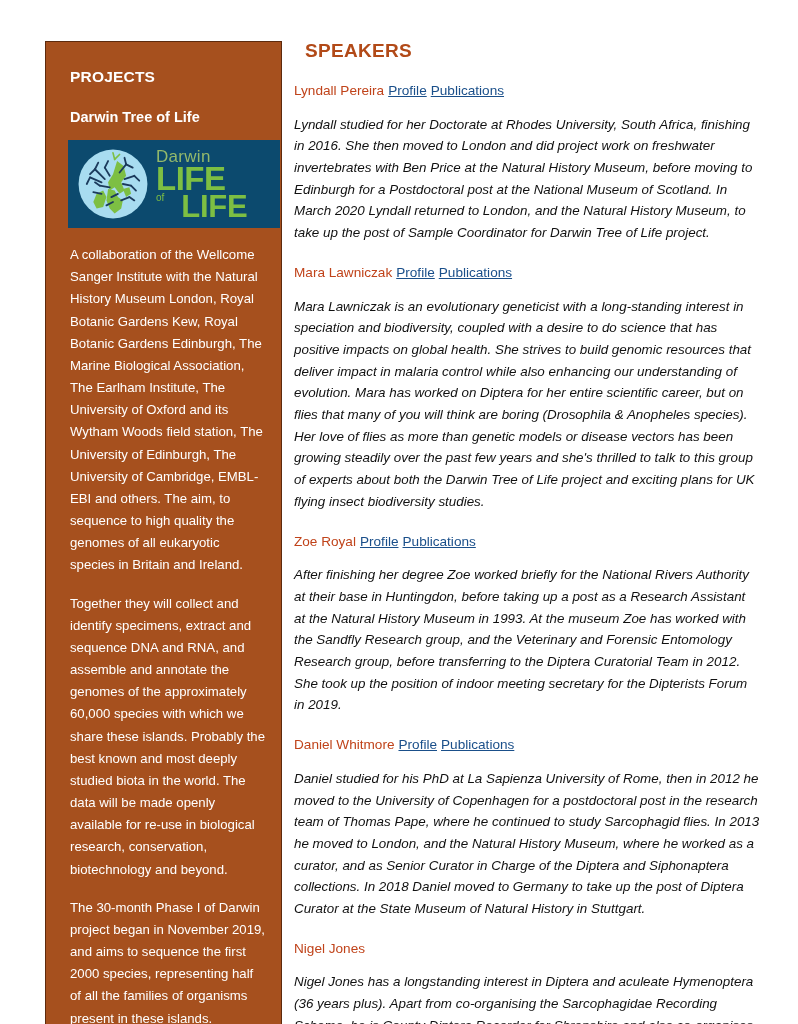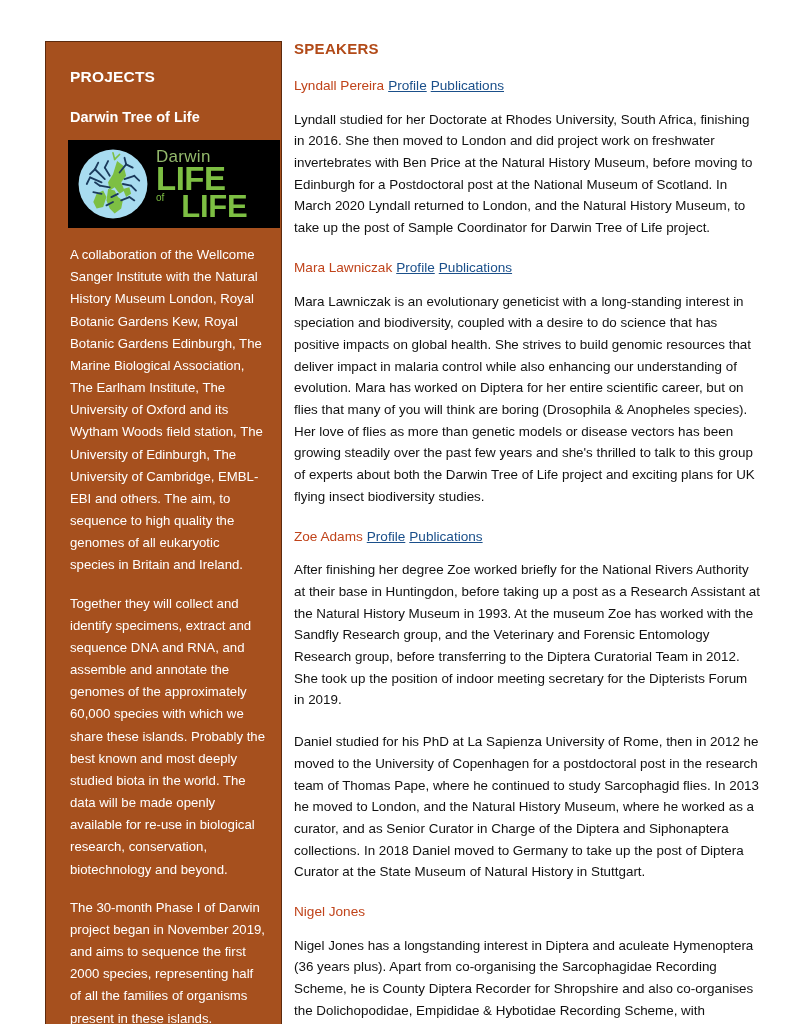--- a/index.html
+++ b/index.html
@@ -45,21 +45,21 @@
   .sidebar-subheading {
     color: #ffffff;
     font-weight: bold;
     font-size: 14.5px;
     margin: 0 0 14px 2px;
     line-height: 1.2;
   }
 
   
   .logo-box {
-    background: #000000;
+    background: #0c4a6e;
     width: 212px;
     height: 88px;
     margin: 0 0 16px 0;
     display: flex;
     align-items: center;
     box-sizing: border-box;
     padding: 3px 4px;
   }
   .logo-mark {
     width: 82px;
@@ -117,23 +117,23 @@
   
   .main {
     position: absolute;
     left: 294px;
     top: 40px;
     width: 466px;
   }
   .speakers-title {
     color: #b24a18;
     font-weight: bold;
-    font-size: 15px;
+    font-size: 19px;
     letter-spacing: 0.3px;
-    margin: 0 0 20px 0;
+    margin: 0 0 20px 11px;
   }
   .speaker-block {
     margin-bottom: 0;
   }
   .speaker-head {
     font-size: 13.6px;
     margin: 0 0 14px 0;
     line-height: 1.3;
   }
   .speaker-name {
@@ -144,20 +144,21 @@
     color: #1a4f8a;
     text-decoration: underline;
     margin-left: 4px;
     cursor: pointer;
   }
   .speaker-bio {
     font-size: 13.4px;
     line-height: 1.62;
     color: #111111;
     margin: 0 0 20px 0;
+    font-style: italic;
   }
 </style>
 </head>
 <body>
 
 <div class="page">
 
   <aside class="sidebar">
 
     <div class="sidebar-heading">PROJECTS</div>
@@ -231,26 +232,29 @@
 
     <section class="speaker-block">
       <div class="speaker-head">
         <span class="speaker-name">Mara Lawniczak</span><a class="speaker-link" href="#">Profile</a><a class="speaker-link" href="#">Publications</a>
       </div>
       <p class="speaker-bio">Mara Lawniczak is an evolutionary geneticist with a long-standing interest in speciation and biodiversity, coupled with a desire to do science that has positive impacts on global health. She strives to build genomic resources that deliver impact in malaria control while also enhancing our understanding of evolution. Mara has worked on Diptera for her entire scientific career, but on flies that many of you will think are boring (Drosophila &amp; Anopheles species). Her love of flies as more than genetic models or disease vectors has been growing steadily over the past few years and she's thrilled to talk to this group of experts about both the Darwin Tree of Life project and exciting plans for UK flying insect biodiversity studies.</p>
     </section>
 
     <section class="speaker-block">
       <div class="speaker-head">
-        <span class="speaker-name">Zoe Adams</span><a class="speaker-link" href="#">Profile</a><a class="speaker-link" href="#">Publications</a>
+        <span class="speaker-name">Zoe Royal</span><a class="speaker-link" href="#">Profile</a><a class="speaker-link" href="#">Publications</a>
       </div>
       <p class="speaker-bio">After finishing her degree Zoe worked briefly for the National Rivers Authority at their base in Huntingdon, before taking up a post as a Research Assistant at the Natural History Museum in 1993. At the museum Zoe has worked with the Sandfly Research group, and the Veterinary and Forensic Entomology Research group, before transferring to the Diptera Curatorial Team in 2012. She took up the position of indoor meeting secretary for the Dipterists Forum in 2019.</p>
     </section>
 
     <section class="speaker-block">
+      <div class="speaker-head">
+        <span class="speaker-name">Daniel Whitmore</span><a class="speaker-link" href="#">Profile</a><a class="speaker-link" href="#">Publications</a>
+      </div>
       <p class="speaker-bio">Daniel studied for his PhD at La Sapienza University of Rome, then in 2012 he moved to the University of Copenhagen for a postdoctoral post in the research team of Thomas Pape, where he continued to study Sarcophagid flies. In 2013 he moved to London, and the Natural History Museum, where he worked as a curator, and as Senior Curator in Charge of the Diptera and Siphonaptera collections. In 2018 Daniel moved to Germany to take up the post of Diptera Curator at the State Museum of Natural History in Stuttgart.</p>
     </section>
 
     <section class="speaker-block">
       <div class="speaker-head">
         <span class="speaker-name">Nigel Jones</span>
       </div>
       <p class="speaker-bio">Nigel Jones has a longstanding interest in Diptera and aculeate Hymenoptera (36 years plus). Apart from co-organising the Sarcophagidae Recording Scheme, he is County Diptera Recorder for Shropshire and also co-organises the Dolichopodidae, Empididae &amp; Hybotidae Recording Scheme, with responsibility for Empididae (and related families). He recently launched a Study Group for the Lonchaeidae – lance flies.</p>
     </section>
 

